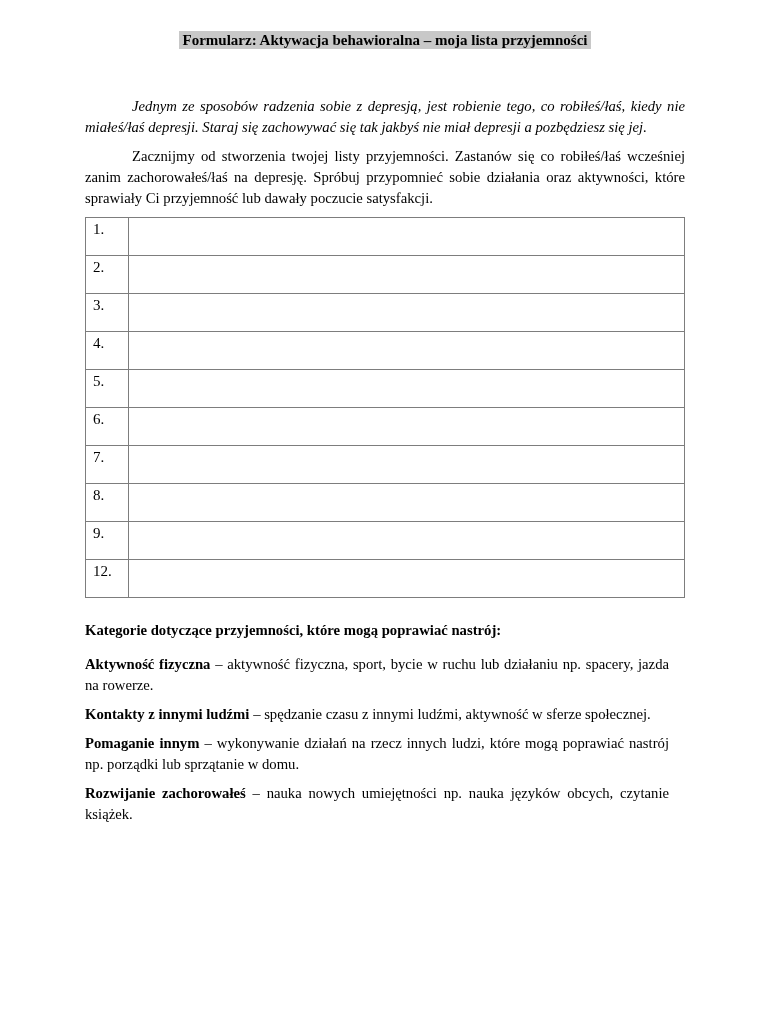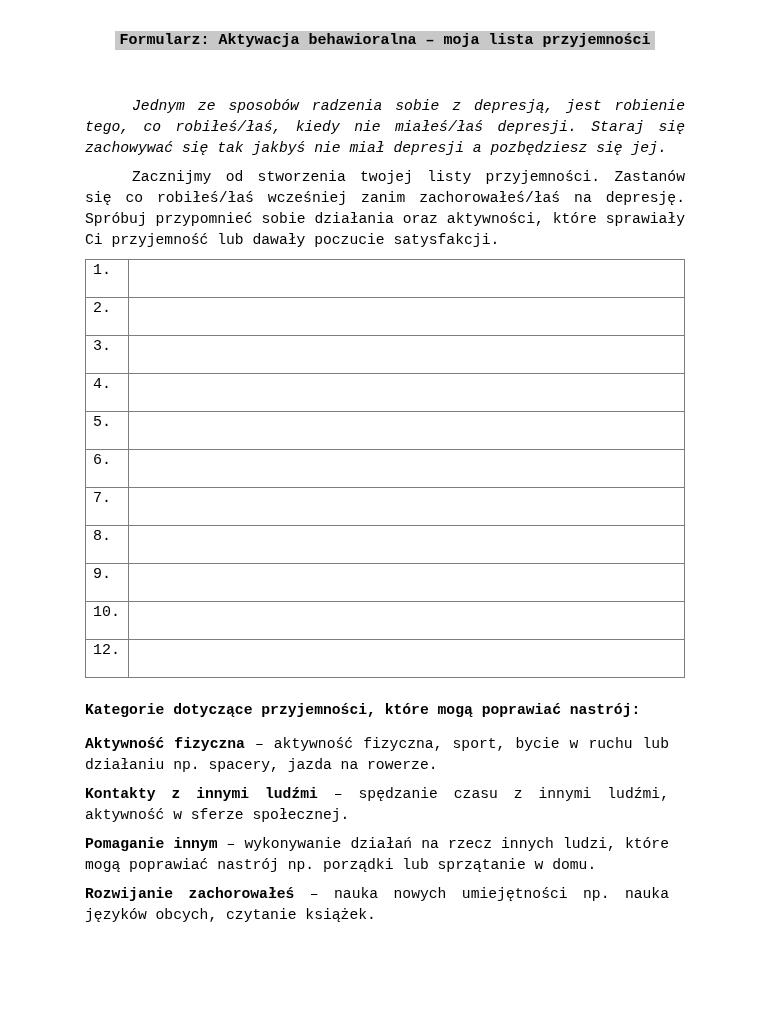--- a/index.html
+++ b/index.html
@@ -4,21 +4,21 @@
 <style>
   html, body { margin: 0; padding: 0; background: #ffffff; }
   .page {
     position: relative;
     width: 768px;
     height: 1012px;
     margin: 0 auto;
     background: #ffffff;
     box-sizing: border-box;
     padding: 30px 83px 0 85px;
-    font-family: Liberation Mono, monospace;
+    font-family: Liberation Serif, serif;
     font-size: 14.7px;
     color: #000000;
     overflow: hidden;
   }
   .doc-title {
     text-align: center;
     font-weight: bold;
     font-size: 15px;
     line-height: 21px;
     margin: 0 0 45px 0;
@@ -107,24 +107,20 @@
         </tr>
         <tr>
           <td class="num">8.</td>
           <td class="entry"></td>
         </tr>
         <tr>
           <td class="num">9.</td>
           <td class="entry"></td>
         </tr>
         <tr>
-          <td class="num">10.</td>
-          <td class="entry"></td>
-        </tr>
-        <tr>
           <td class="num">12.</td>
           <td class="entry"></td>
         </tr>
       </tbody>
   </table>
 
   <div class="cat-heading">Kategorie dotyczące przyjemności, które mogą poprawiać nastrój:</div>
 
   <div>
       <p class="cat"><strong>Aktywność fizyczna</strong><span> – aktywność fizyczna, sport, bycie w ruchu lub działaniu np. spacery, jazda na rowerze.</span></p>

